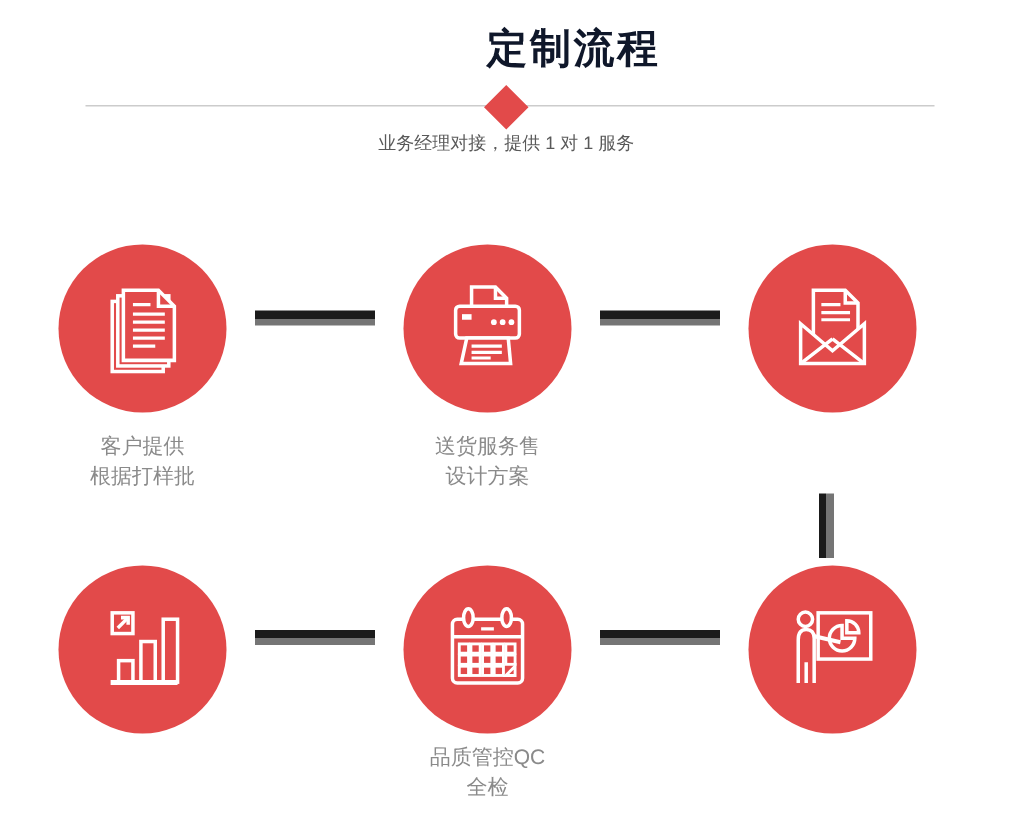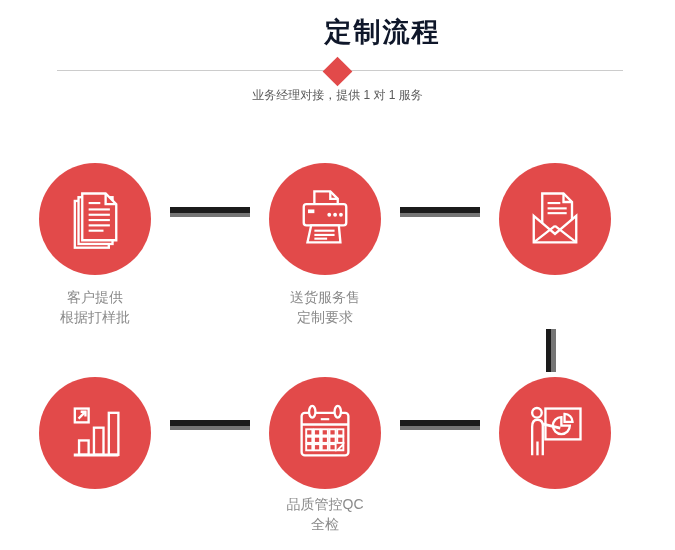--- a/index.html
+++ b/index.html
@@ -91,21 +91,21 @@
 
   <div class="hbar" style="left:170px;top:207px"></div>
   <div class="hbar" style="left:400px;top:207px"></div>
 
   <div class="label" style="left:15px;top:287px">
     <span class="inner"><span>客户提供</span><br>
     <span>根据打样批</span></span>
   </div>
   <div class="label" style="left:245px;top:287px">
     <span class="inner"><span>送货服务售</span><br>
-    <span>定制要求</span></span>
+    <span>设计方案</span></span>
   </div>
 
   <div class="vbar" style="left:546px;top:329px"></div>
 
   <div class="circle" style="left:39px;top:377px">
     <svg viewBox="0 0 64 64" fill="none" stroke="#ffffff" stroke-width="2.2">
       <rect x="13" y="9" width="13" height="13"></rect>
       <path d="M16.5 18.5 L23 12"></path>
       <path d="M18.5 12 H23 V16.5"></path>
       <rect x="17" y="39" width="9" height="13.5"></rect>

